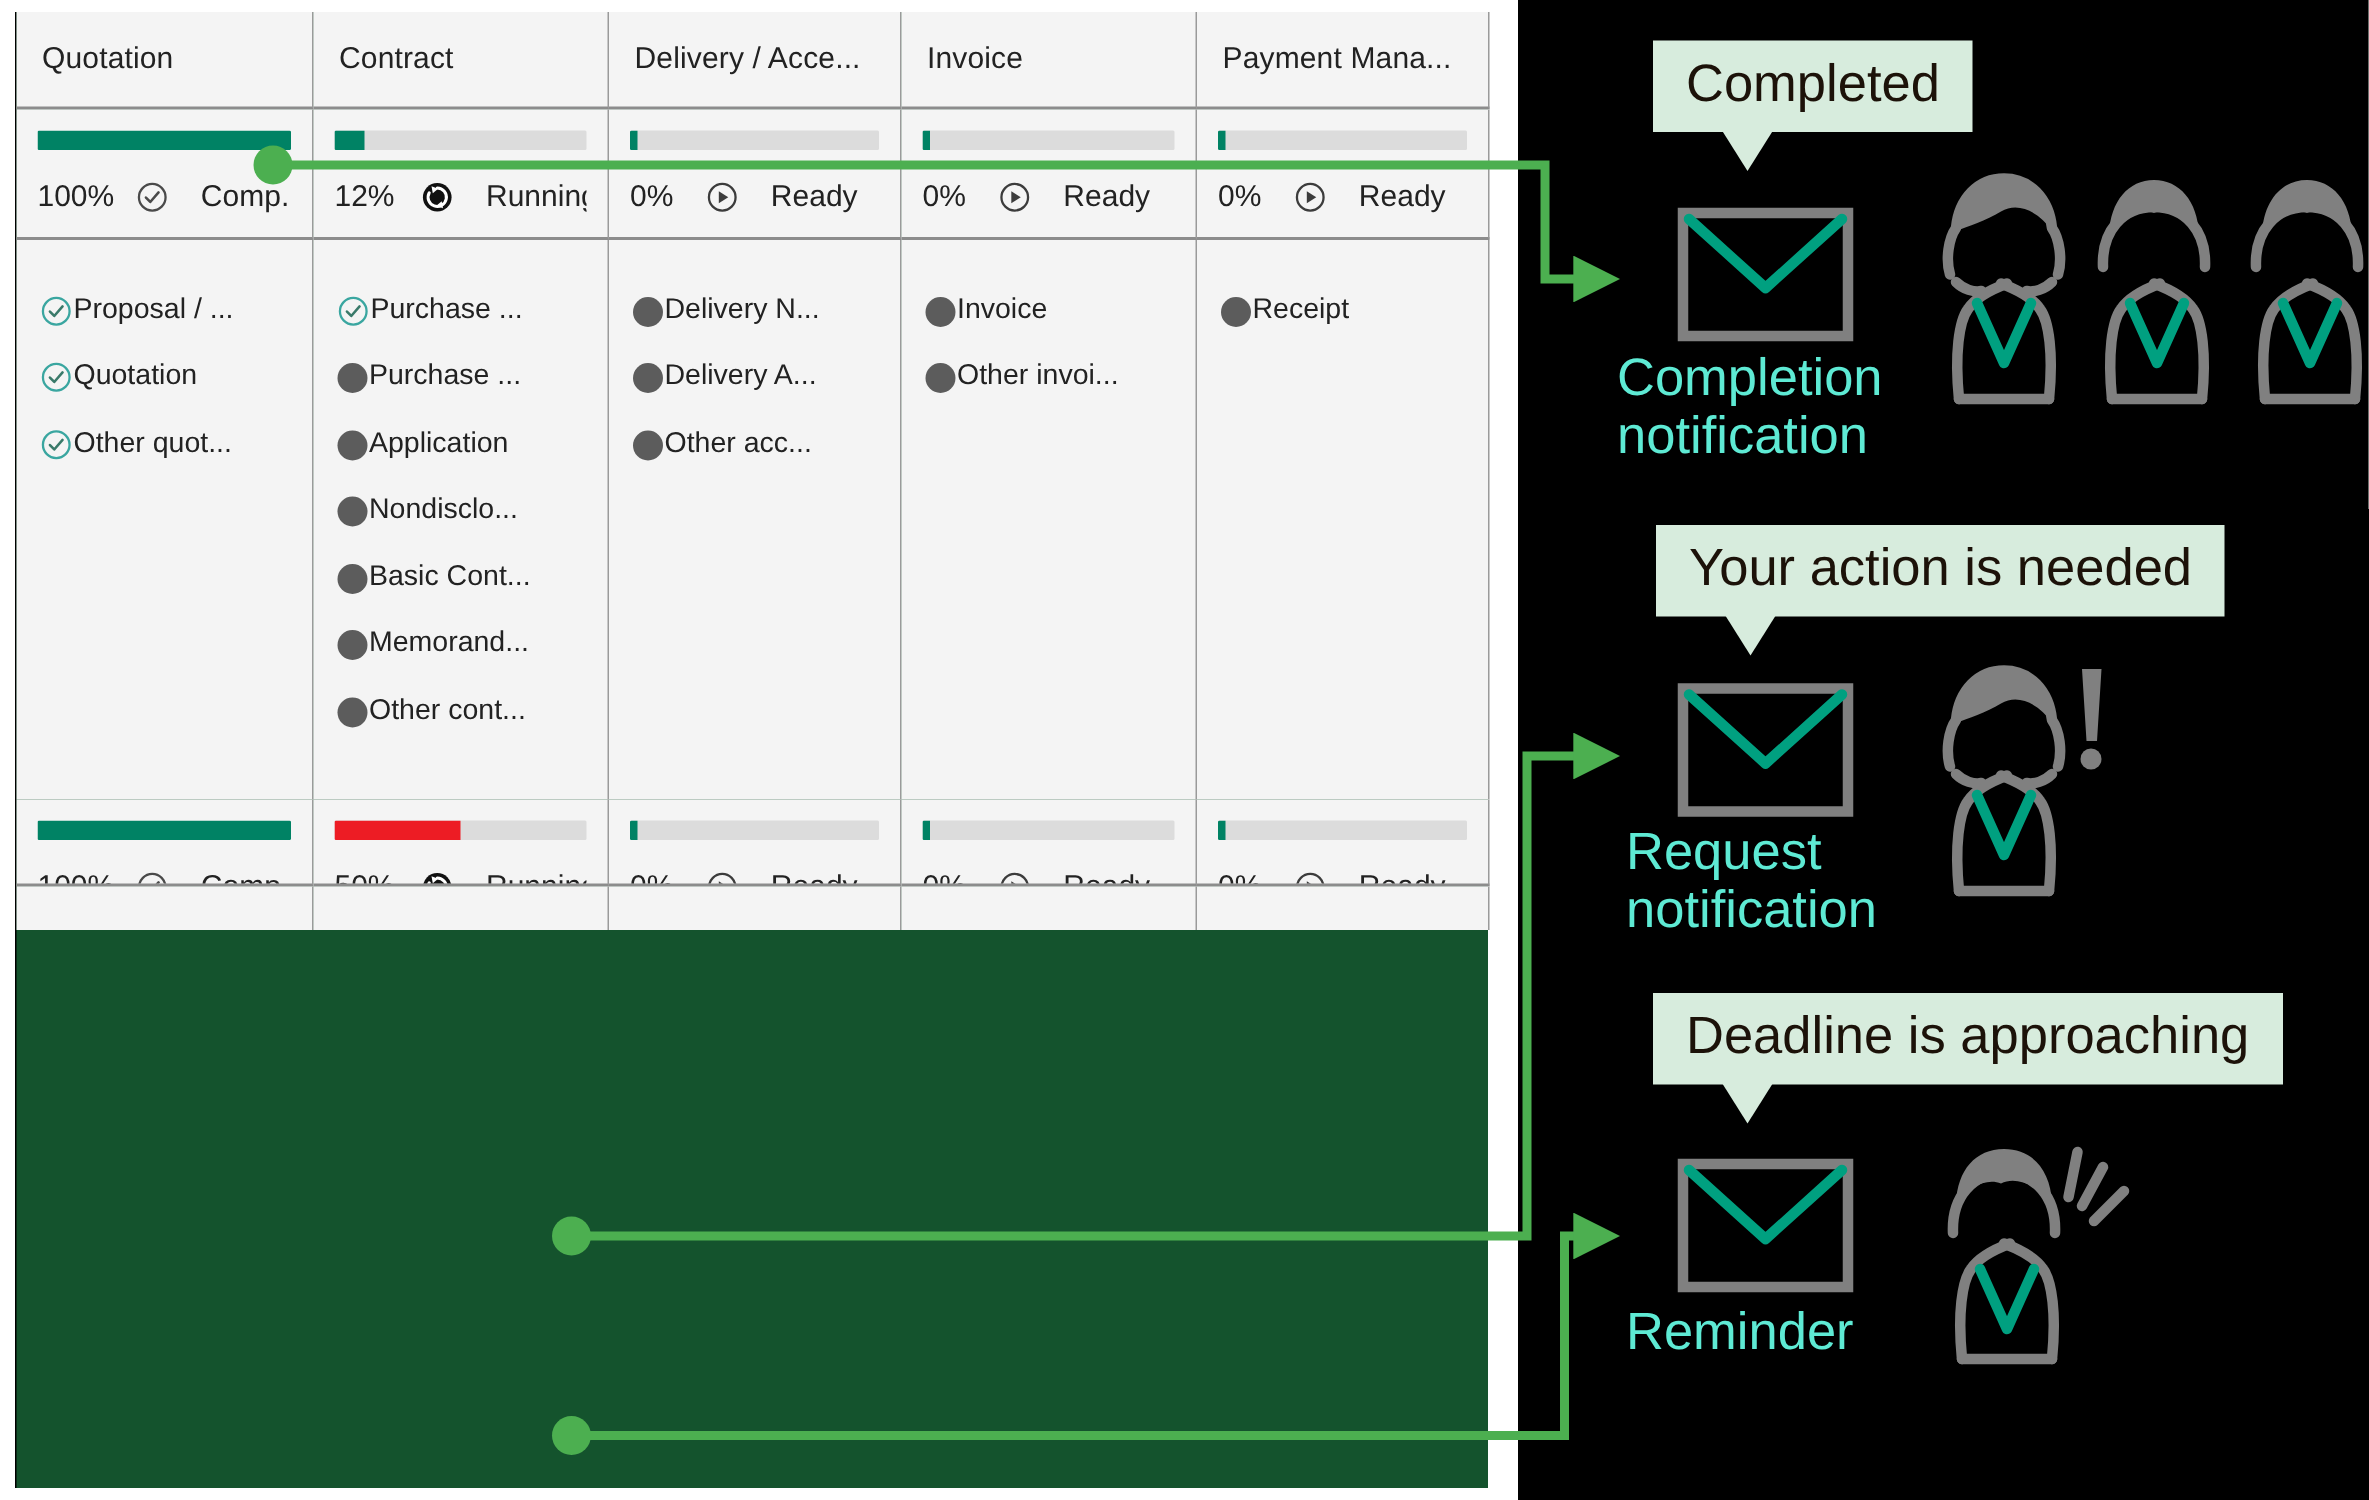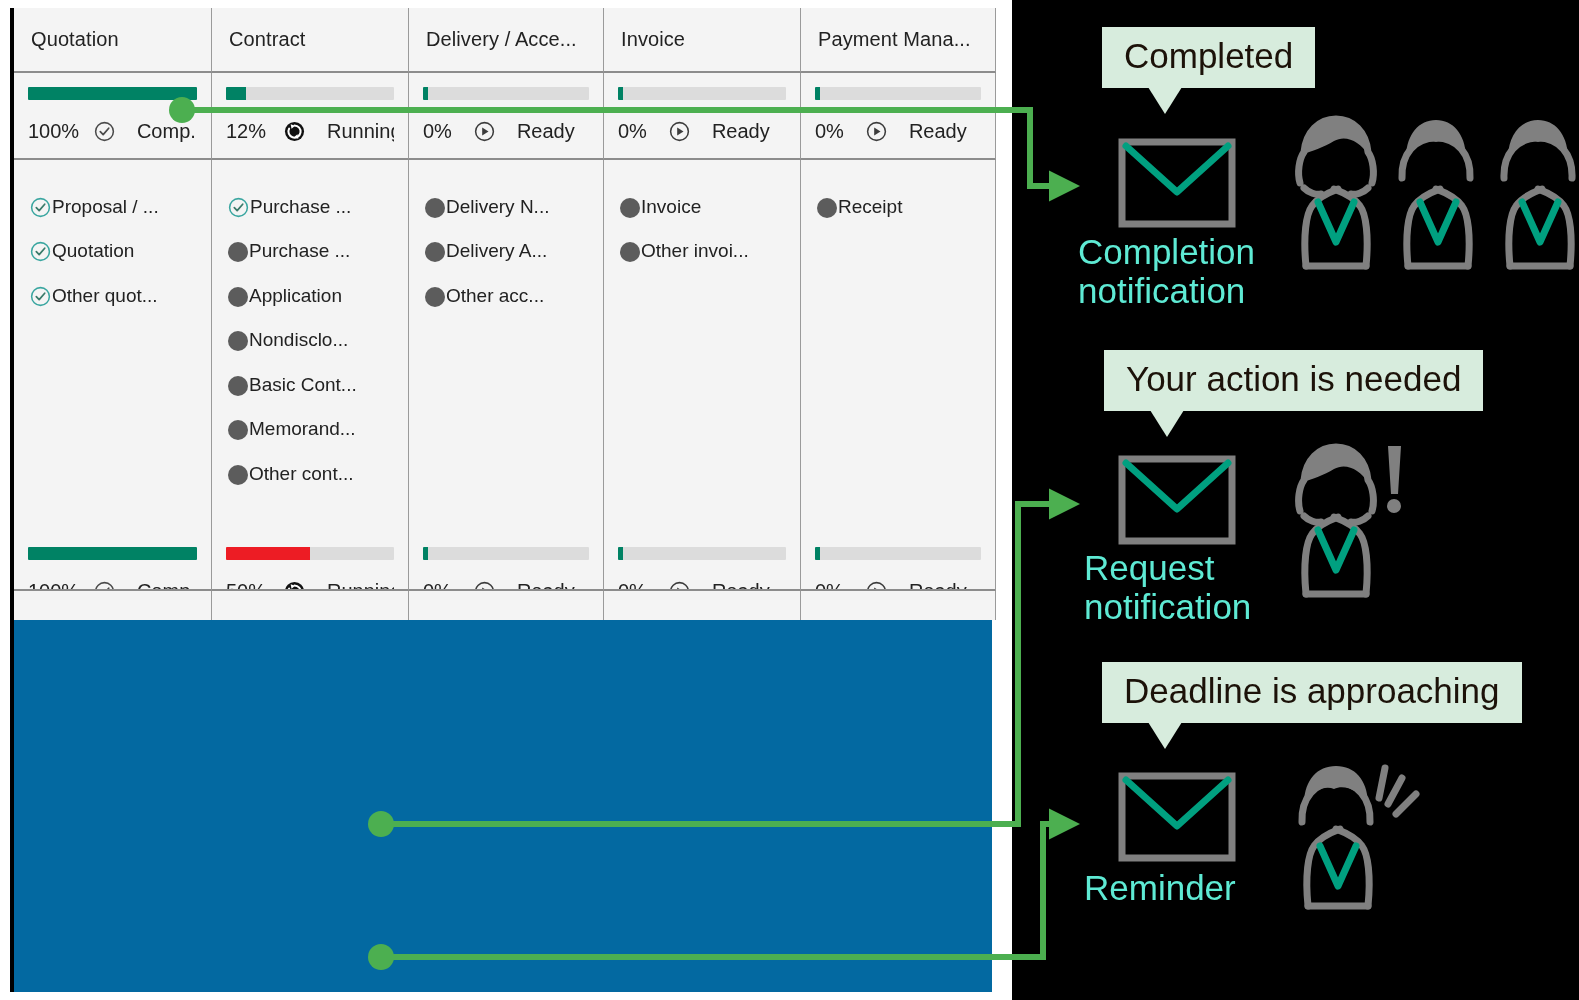--- a/index.html
+++ b/index.html
@@ -15,22 +15,22 @@
   #table-panel {
     position: absolute; left: 0; top: 0; width: 992px; height: 1000px;
     background: #ffffff;
   }
   .grid {
     position: absolute; left: 10px; top: 8px;
     width: 982px; height: 984px;
     display: grid;
     grid-template-columns: 198px 197px 195px 197px 195px;
     grid-template-rows: 65px 87px 373px 58px 29px 373px;
-    border-left: 4px solid #000000;
-    background: #0369a1;
+    border-left: 1px solid #000000;
+    background: #14532d;
   }
   .cell {
     border-right: 1px solid #9a9a9a;
     background: #f4f4f4;
     position: relative;
     overflow: hidden;
   }
   .hdr-cell {
     display: flex; align-items: center;
     padding-left: 17px;

